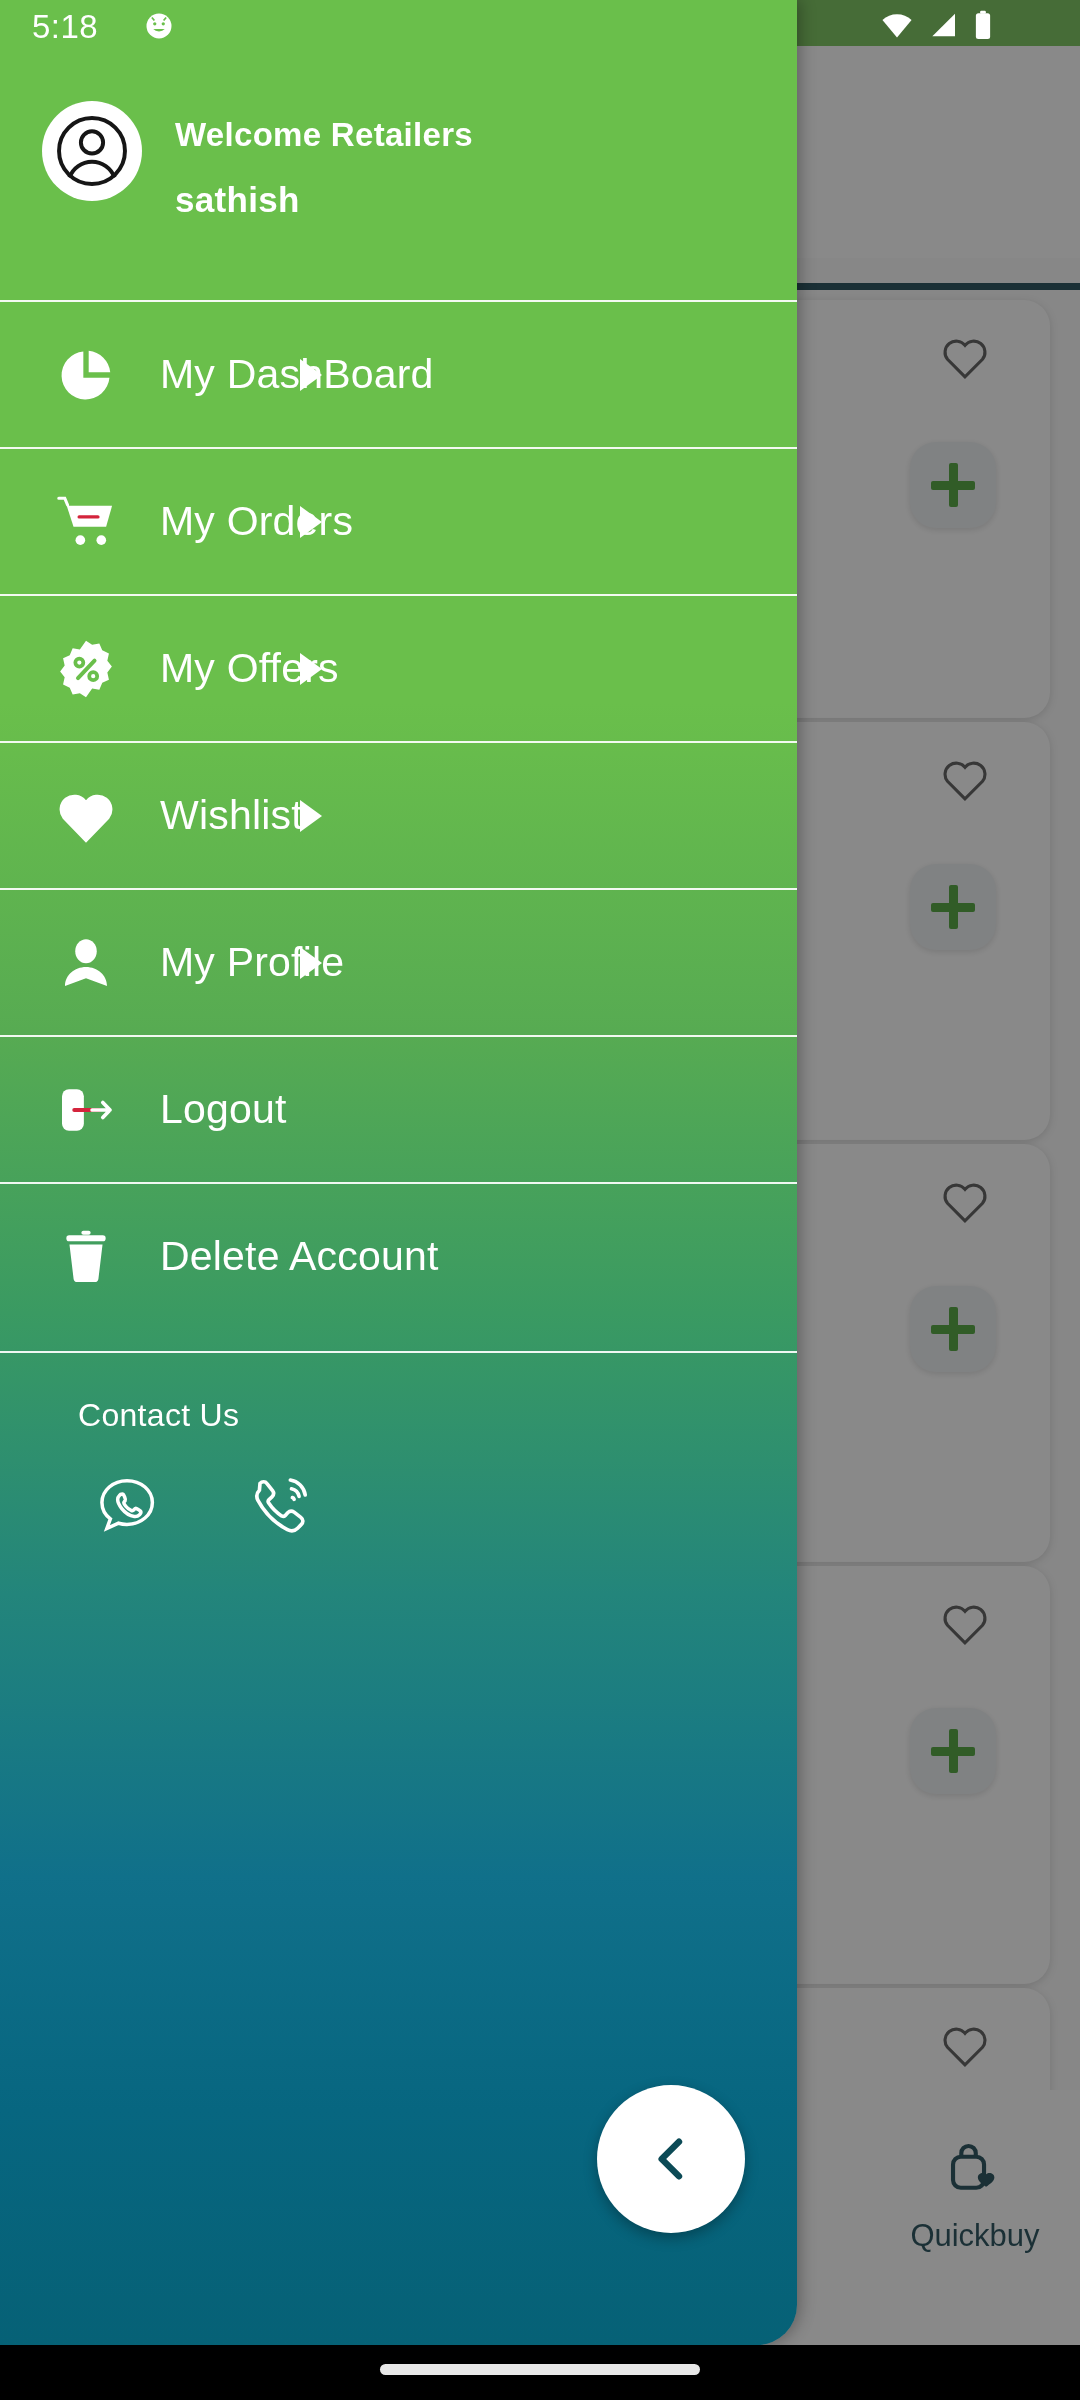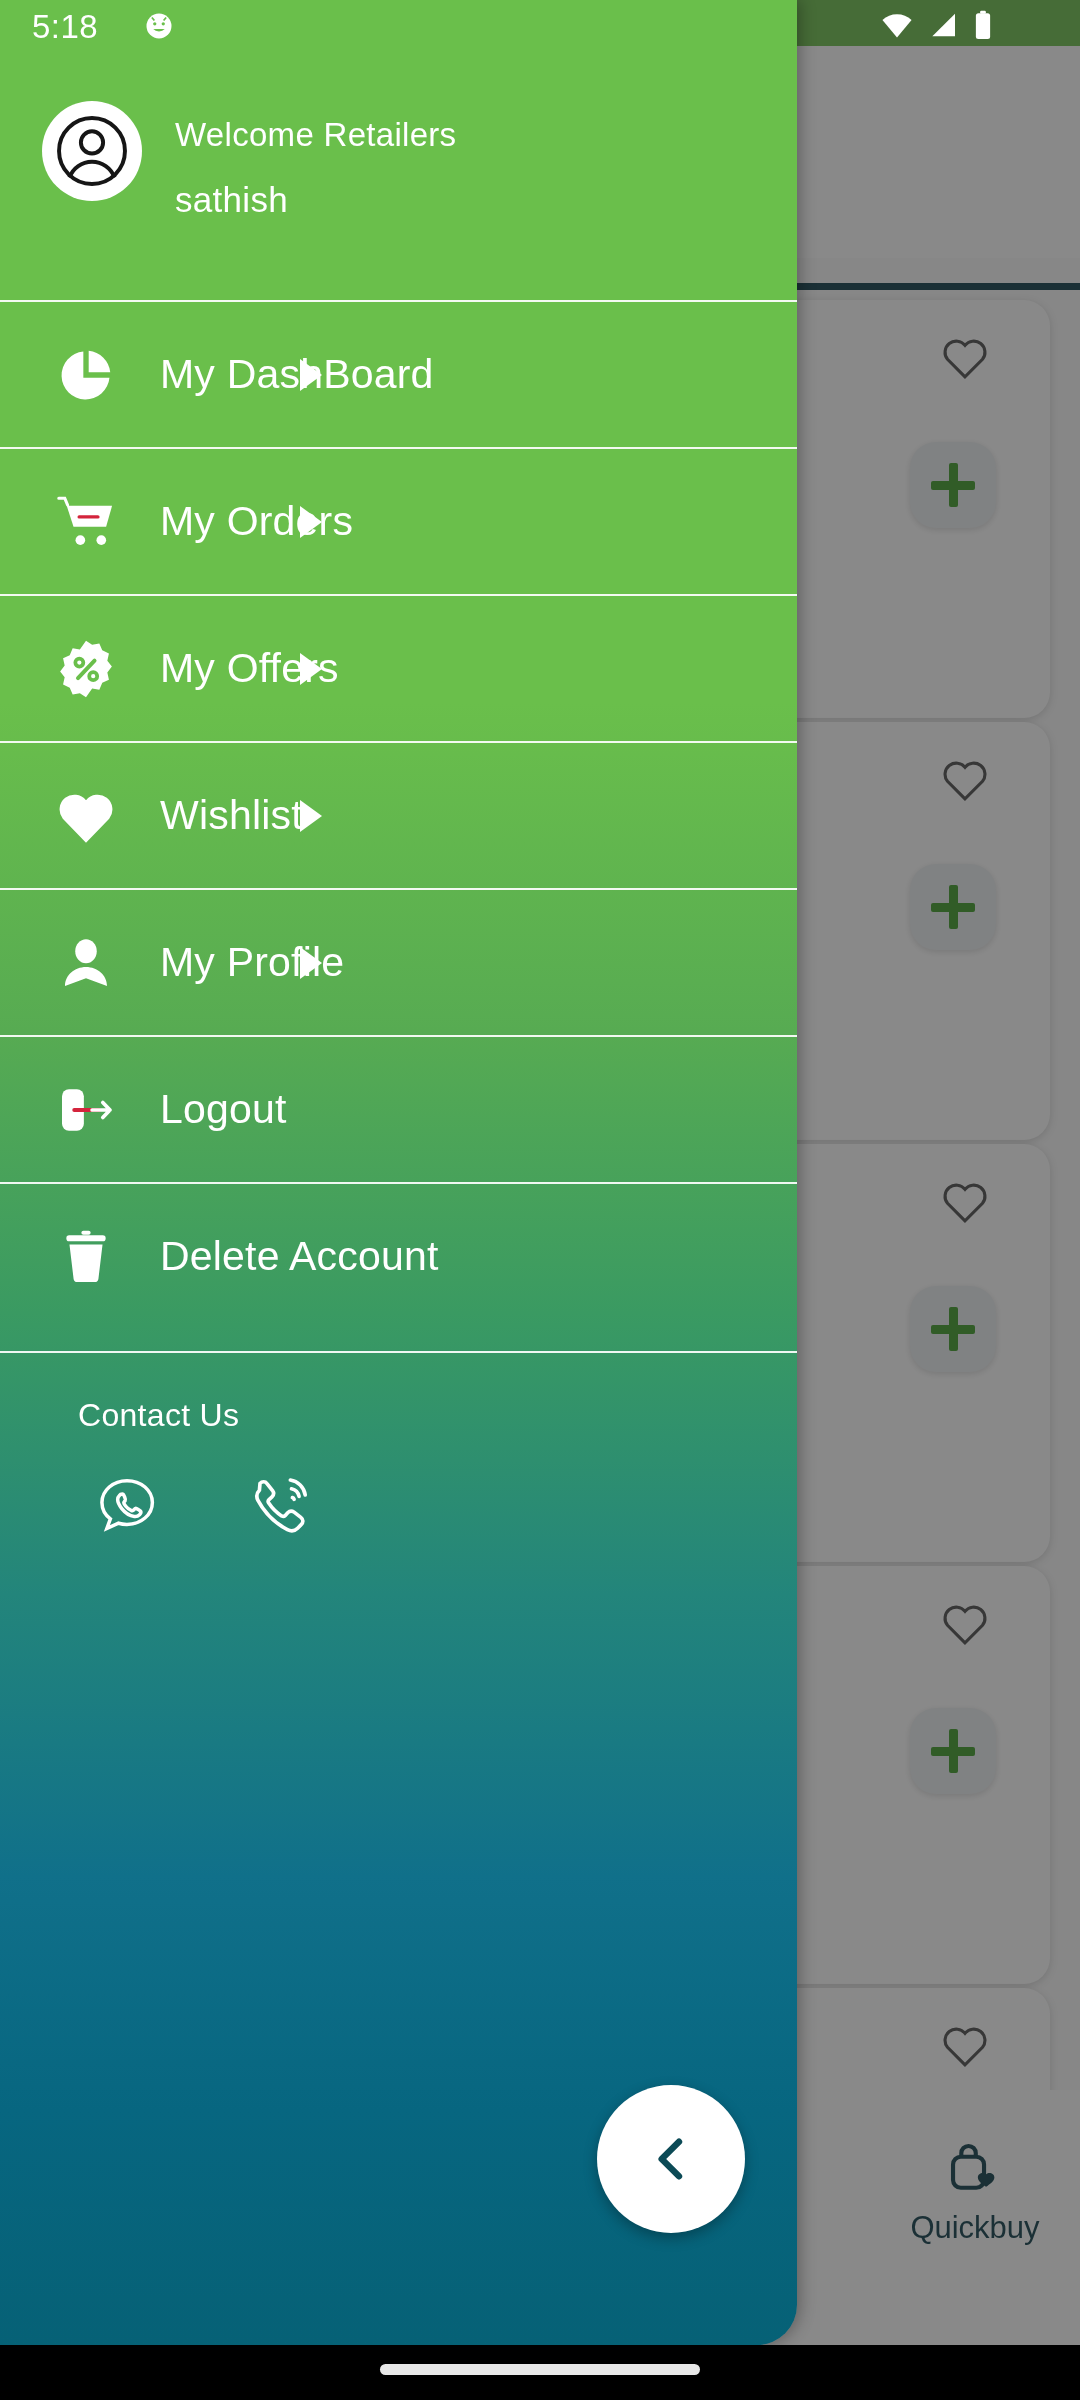--- a/index.html
+++ b/index.html
@@ -62,21 +62,21 @@
   }
   #bg-bottom-nav{
     position:absolute; left:0; top:2090px; width:1080px; height:255px;
     background:#ffffff;
   }
   #bg-quickbuy{
     position:absolute; left:880px; top:50px; width:190px;
     text-align:center; color:#0c3b47;
   }
   #bg-quickbuy .qb-label{
-    margin-top:4px; font-size:31px; color:#0c3b47;
+    margin-top:12px; font-size:31px; color:#0c3b47;
   }
 
   
   #scrim{
     position:absolute; left:0; top:0; width:1080px; height:2345px;
     background:rgba(40,40,40,.55);
   }
 
   
   #drawer{
@@ -115,25 +115,25 @@
   #drawer-header{
     position:absolute; left:0; top:46px; width:797px; height:254px;
   }
   #avatar{
     position:absolute; left:42px; top:55px;
     width:100px; height:100px; border-radius:50%;
     background:#fff; display:flex; align-items:center; justify-content:center;
   }
   #welcome-title{
     position:absolute; left:175px; top:70px;
-    font-size:33px; font-weight:normal; color:#ffffff; letter-spacing:.3px;
+    font-size:33px; font-weight:bold; color:#ffffff; letter-spacing:.3px;
   }
   #profile-name{
     position:absolute; left:175px; top:134px;
-    font-size:35px; font-weight:normal; color:#ffffff; letter-spacing:.3px;
+    font-size:35px; font-weight:bold; color:#ffffff; letter-spacing:.3px;
   }
 
   
   #menu-list{
     position:absolute; left:0; top:300px; width:797px;
   }
   .menu-item{
     position:relative; width:797px; height:147px;
     border-top:2px solid rgba(255,255,255,.92);
     display:flex; align-items:center;

